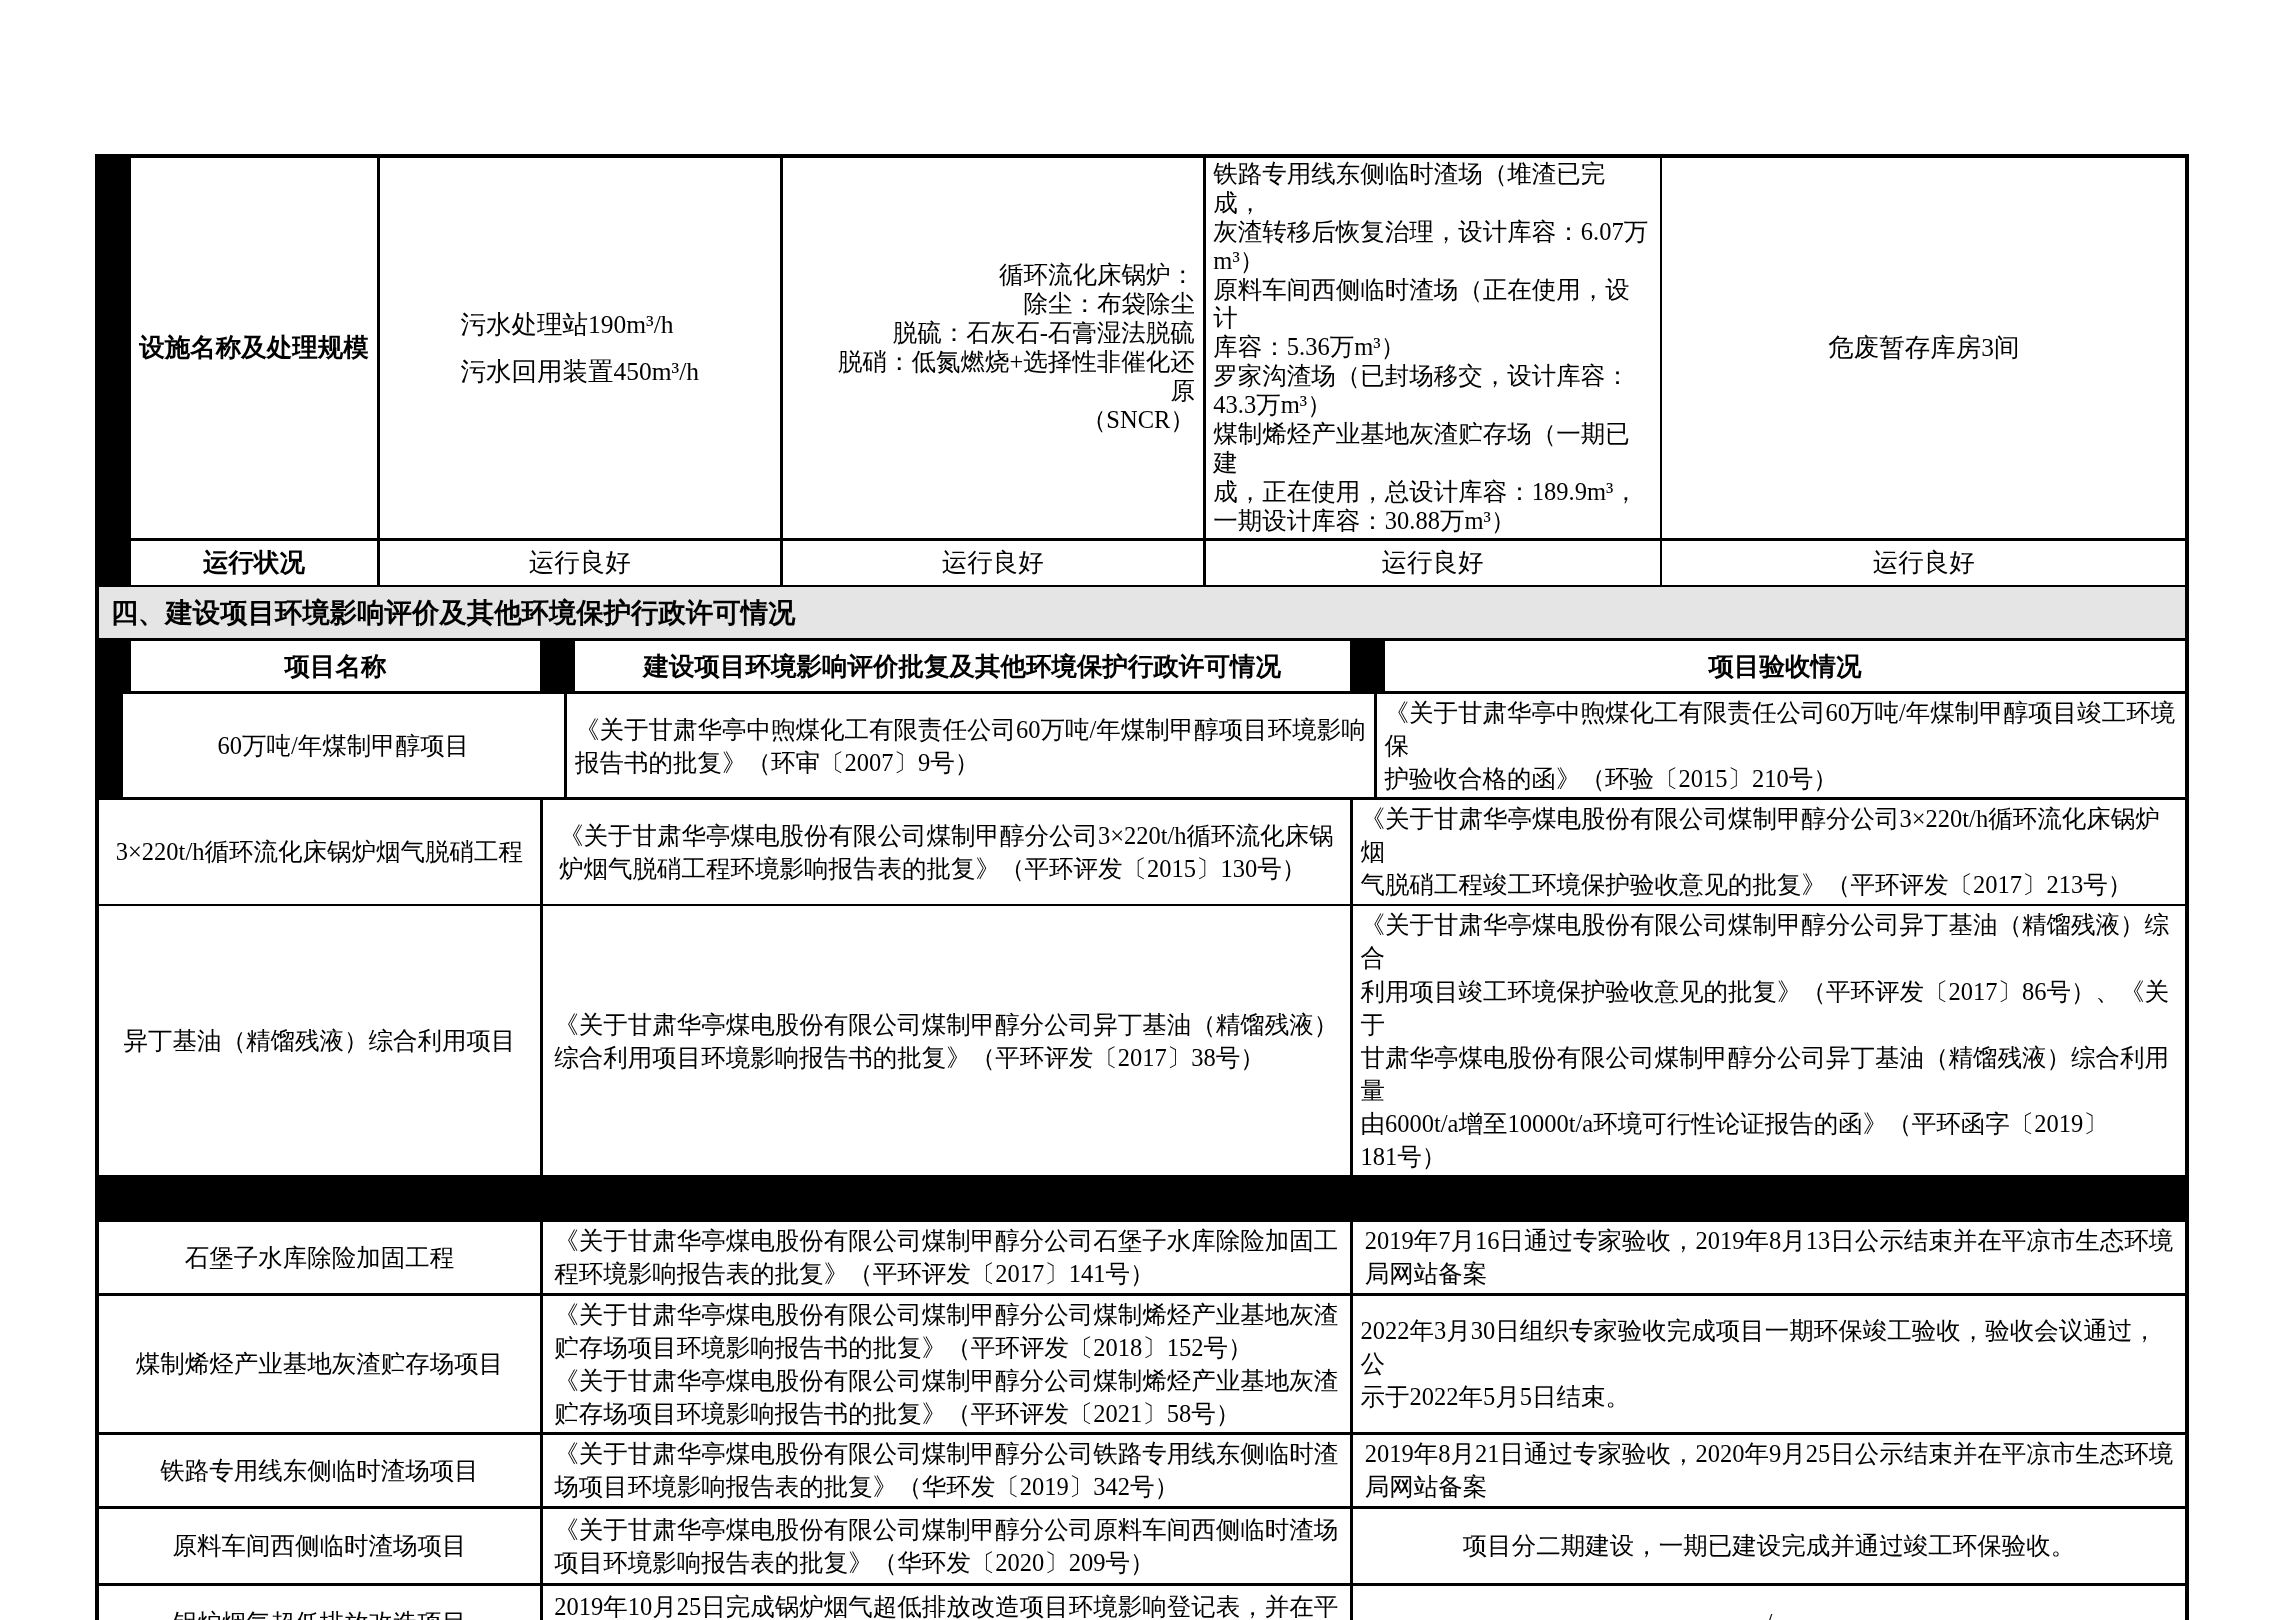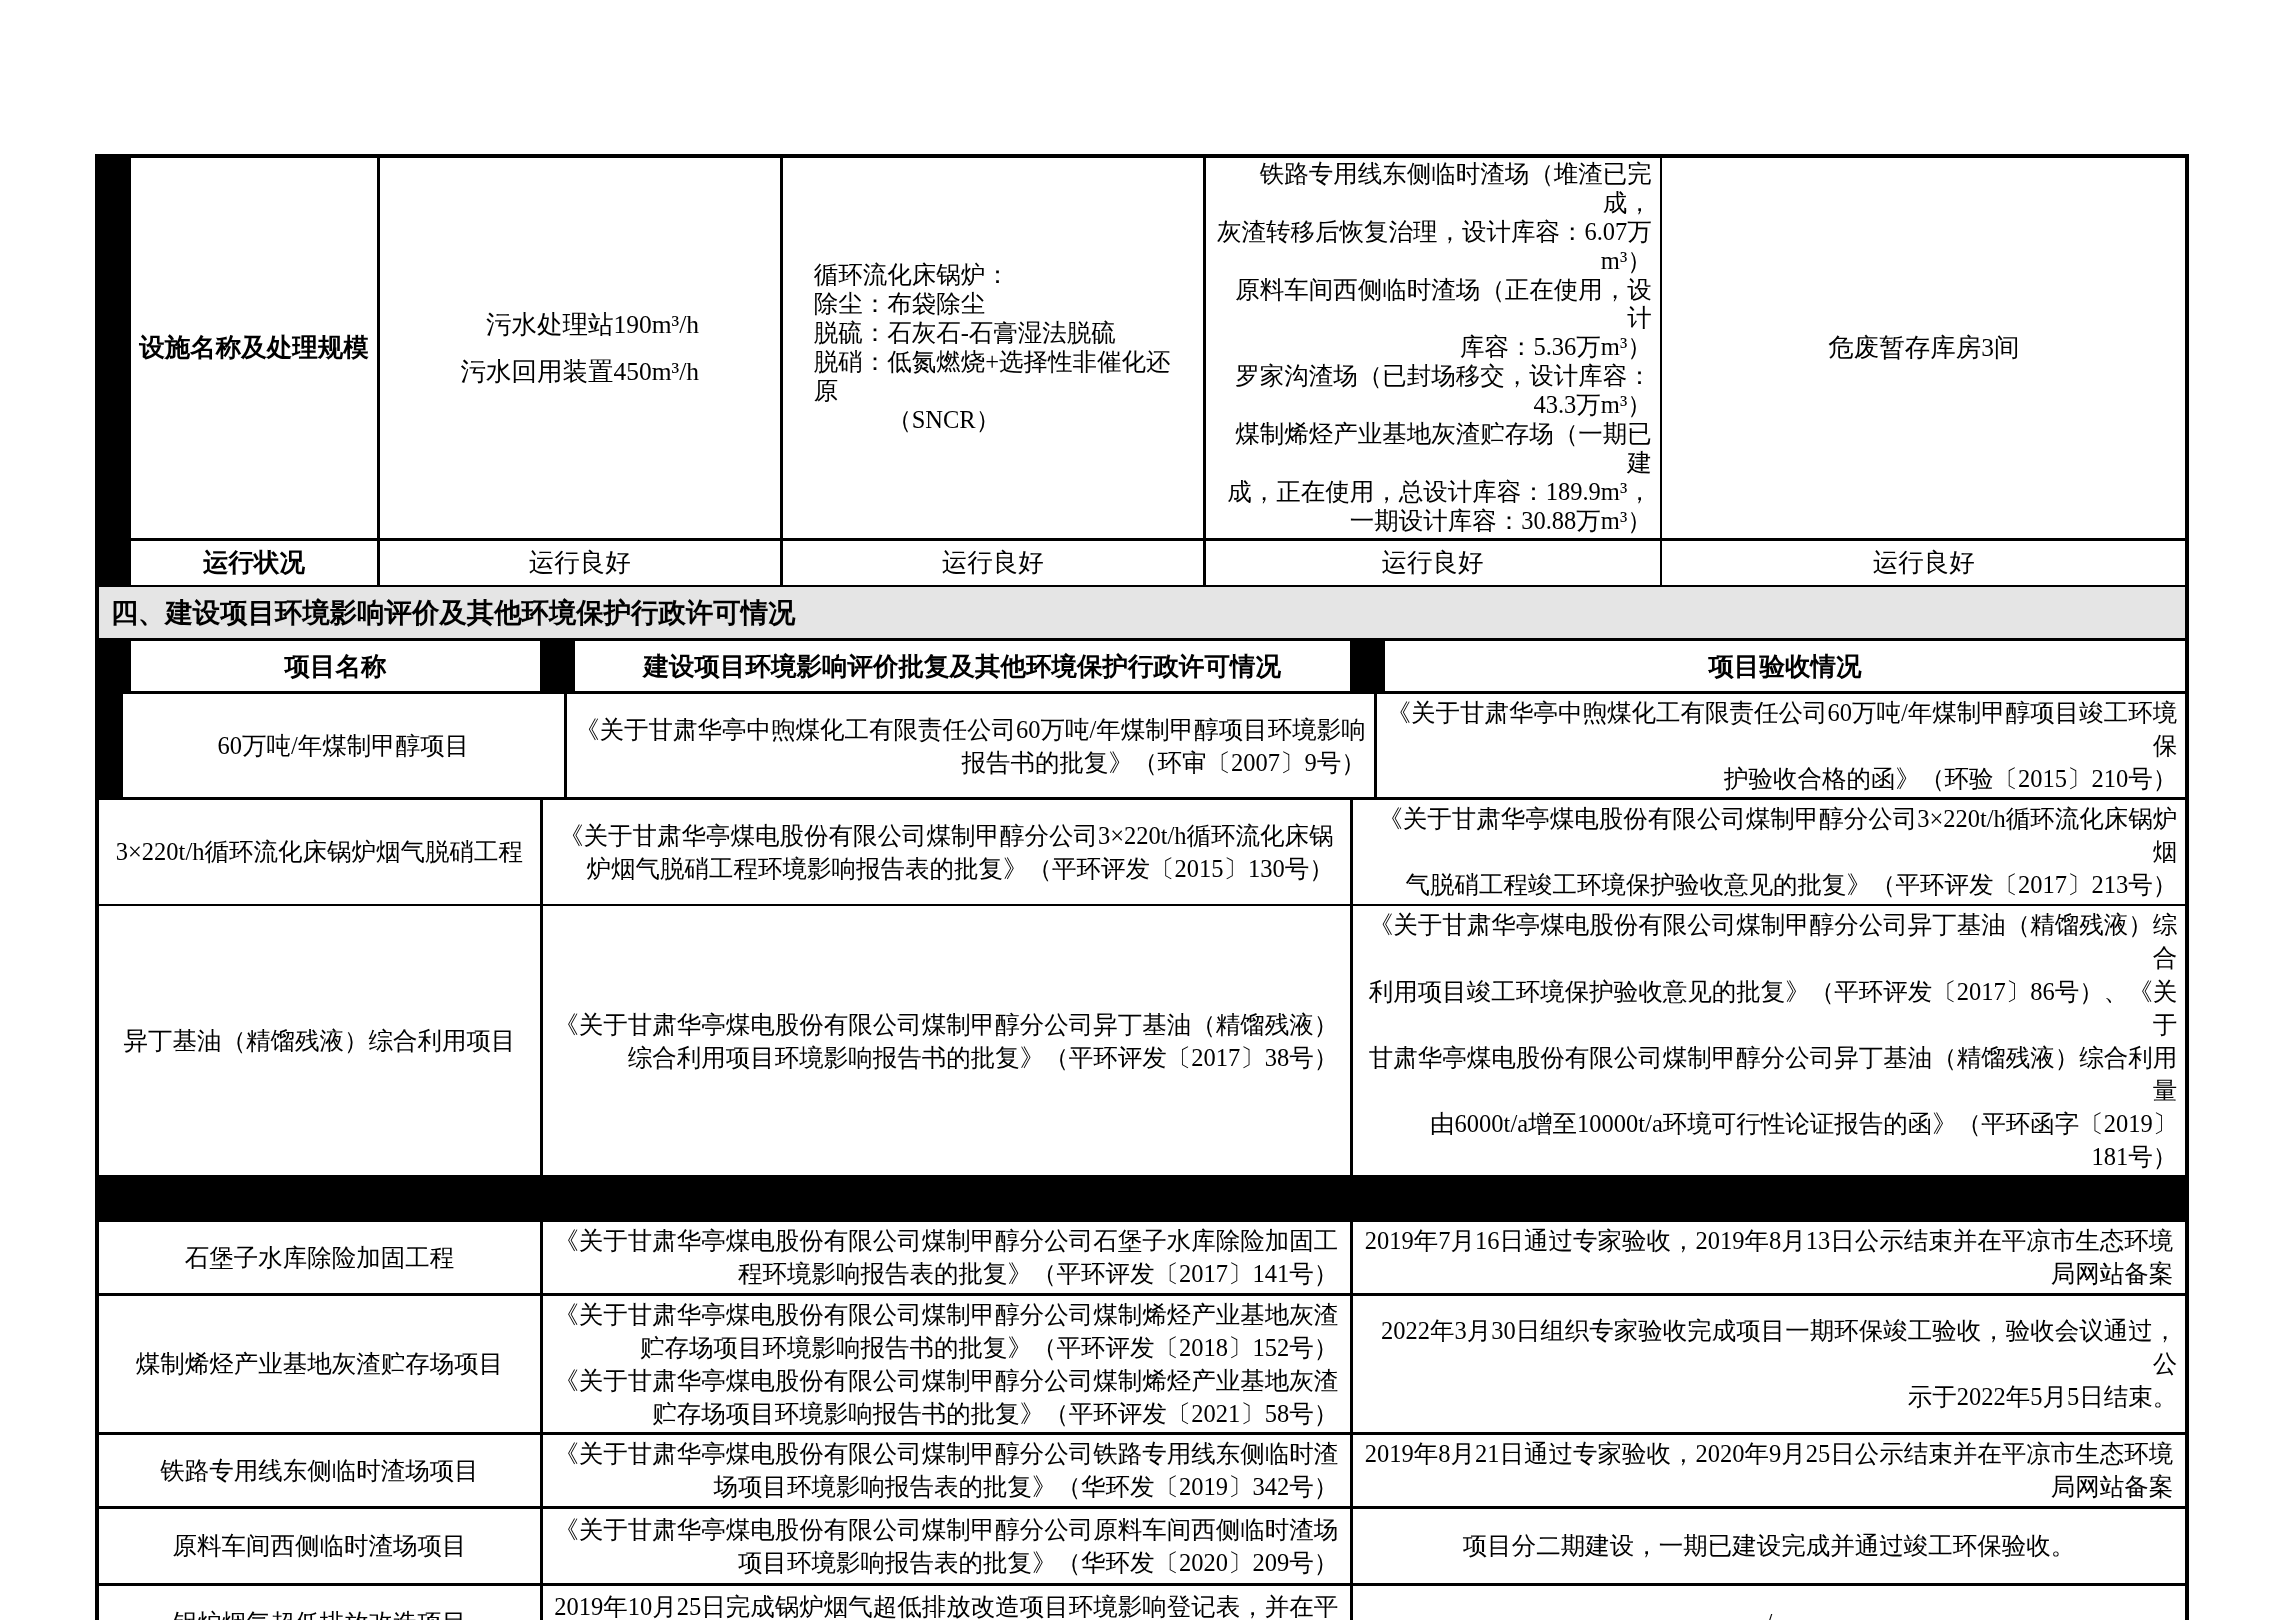--- a/index.html
+++ b/index.html
@@ -17,21 +17,21 @@
     background:#000;
     padding:3.9px;
     display:flex;flex-direction:column;gap:2.9px;
   }
   .grid-row{display:grid;gap:2.9px;}
   .t1{grid-template-columns:278px 400px 420px 454px 1fr;}
   .t2{grid-template-columns:441px 807px 1fr;}
   .cell{
     background:#fff;
     display:flex;align-items:center;justify-content:center;
-    text-align:right;
+    text-align:left;
     font-size:25.5px;line-height:1.4;
     padding:2px 7.8px;box-sizing:border-box;
   }
   .txt{white-space:pre-line;display:block;}
   .bold{font-weight:bold;margin-left:32px;}
   .r-facility{min-height:330px;}
   .r-status{min-height:44px;}
   .r-sec4{min-height:51px;}
   .r-t2head{min-height:50px;}
   .r-p1{min-height:86px;padding-left:24px;}
@@ -45,21 +45,21 @@
   .r-sec5{min-height:89px;}
   .section-cell{
     background:#e5e5e5;
     display:flex;align-items:center;justify-content:flex-start;
     font-weight:bold;font-size:27.4px;
     padding:2px 11.8px;box-sizing:border-box;
     text-align:left;
   }
   .loose{line-height:1.85;}
   .dense{line-height:1.18;font-size:24.5px;}
-  .left-block{justify-content:flex-start;text-align:left;padding-left:31px;}
+  .left-block{justify-content:flex-start;text-align:right;padding-left:31px;}
   .smaller{font-size:24.5px;line-height:1.35;}
 </style>
 </head>
 <body>
 
 <div class="page">
   <div class="doc">
 
     <div class="grid-row t1 r-facility">
       <div class="cell bold">

